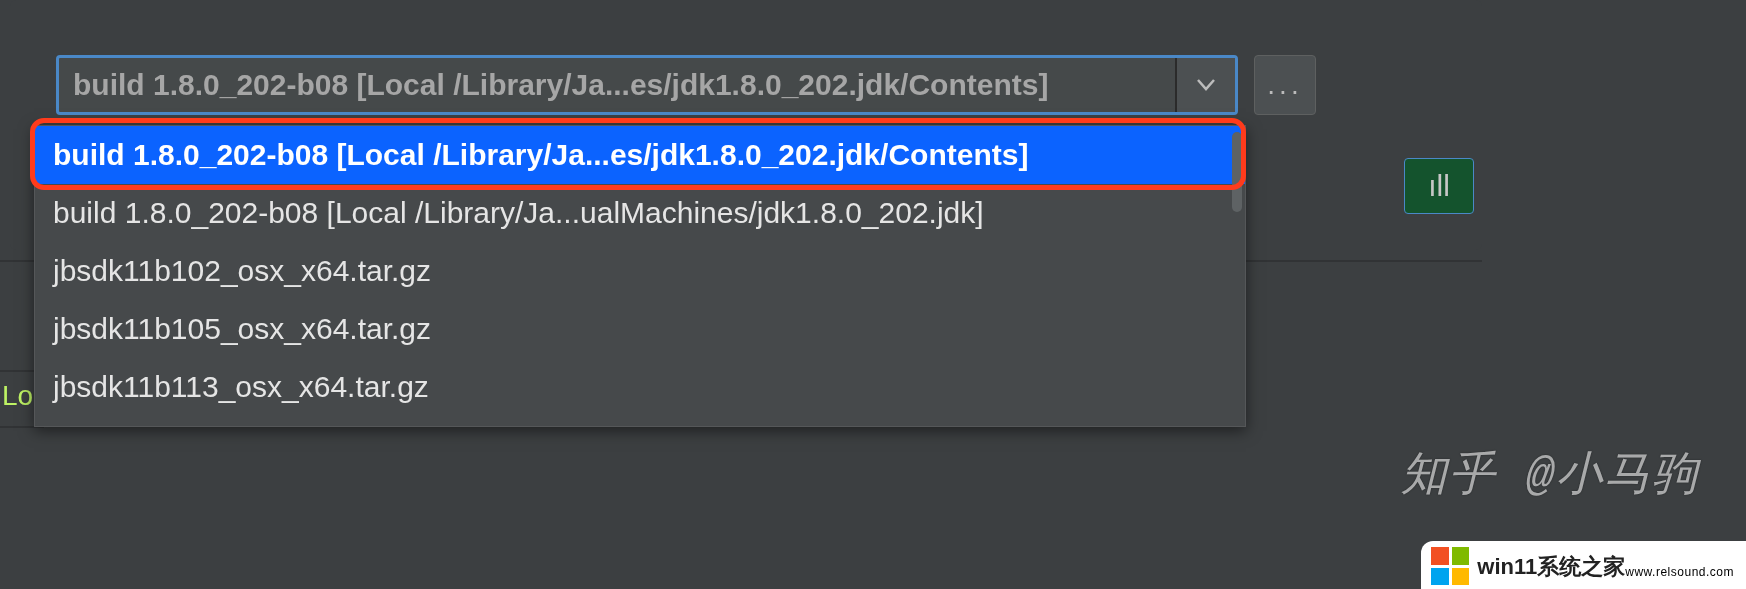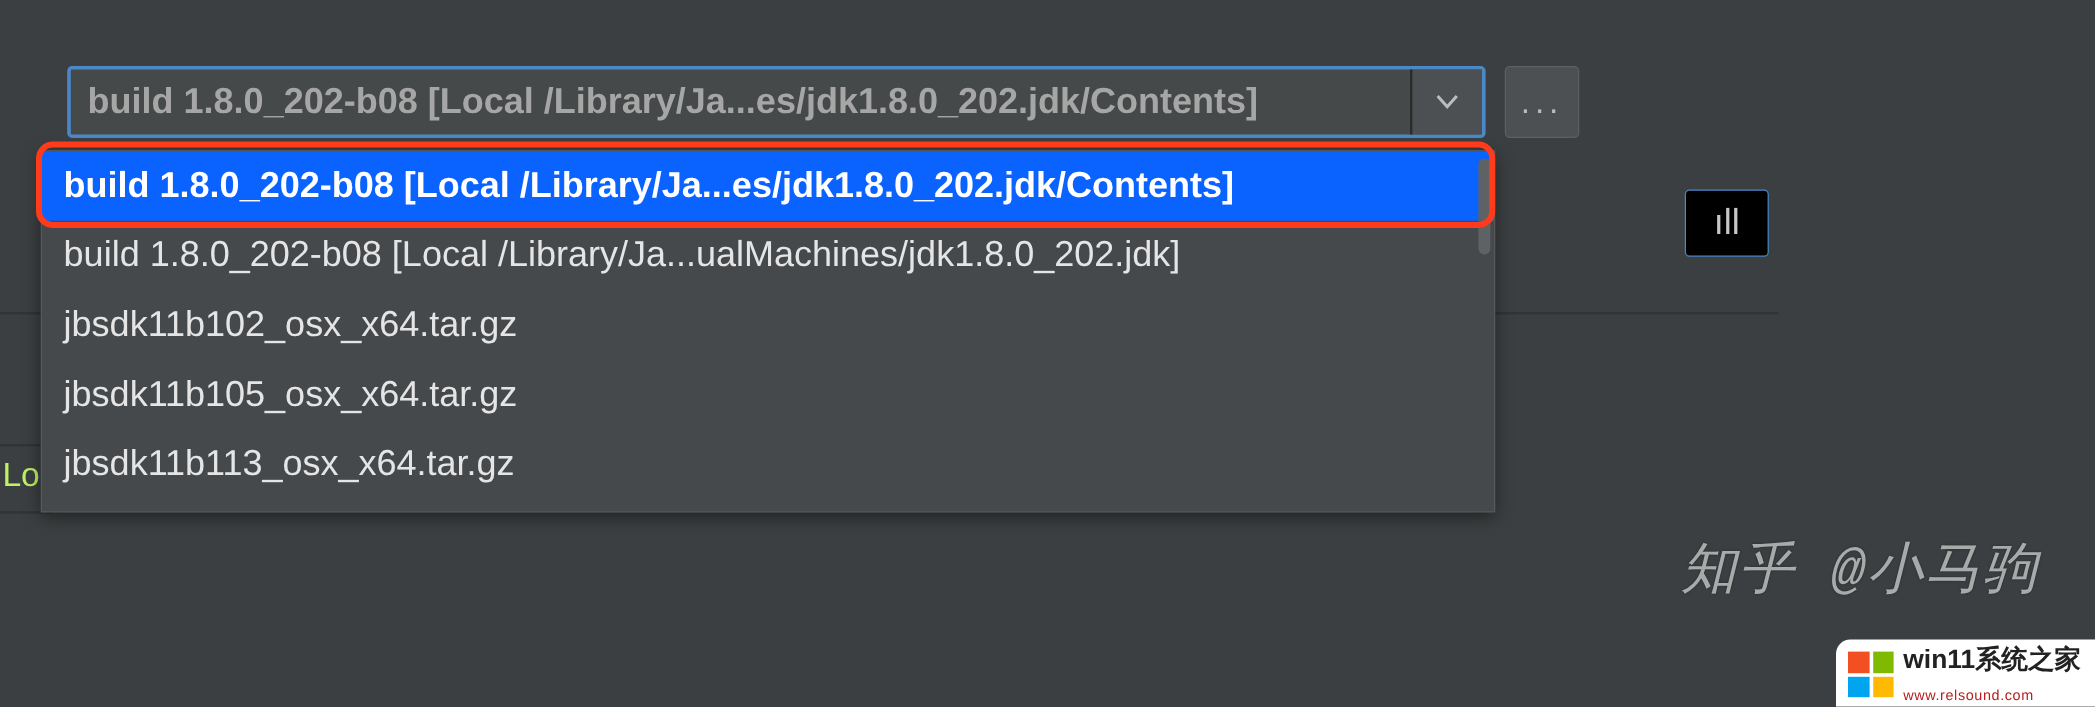--- a/index.html
+++ b/index.html
@@ -81,21 +81,21 @@
     font-size: 28px;
     letter-spacing: 4px;
     box-sizing: border-box;
   }
   .all-btn {
     position: absolute;
     top: 158px;
     right: 8px;
     width: 70px;
     height: 56px;
-    background: #000000;
+    background: #14532d;
     border: 1px solid #4a88c7;
     border-radius: 4px;
     color: #c7c7c7;
     display: flex;
     align-items: center;
     justify-content: center;
     font-size: 30px;
     padding: 16px 12px;
     box-sizing: border-box;
   }
@@ -197,23 +197,23 @@
     display: grid;
     grid-template-columns: 1fr 1fr;
     grid-template-rows: 1fr 1fr;
     gap: 3px;
   }
   .win11-logo div { width: 100%; height: 100%; }
   .logo-a { background: #f25022; }
   .logo-b { background: #7fba00; }
   .logo-c { background: #00a4ef; }
   .logo-d { background: #ffb900; }
-  .win11-text-block { display: flex; flex-direction: column; line-height: 1; }
+  .win11-text-block { display: flex; flex-direction: row; line-height: 1; align-items: flex-end; }
   .win11-title { font-size: 22px; font-weight: 700; color: #222; font-family: "Microsoft YaHei", Arial, sans-serif; }
-  .win11-sub { font-size: 12px; color: #b91c1c; margin-top: 12px; letter-spacing: 0.5px; }
+  .win11-sub { font-size: 12px; color: #000000; margin-top: 12px; letter-spacing: 0.5px; }
 </style>
 </head>
 <body>
 
 <div class="panel">
 
   <div class="bg-hr1"></div>
   <div class="bg-hr2"></div>
   <div class="bg-labels">Lo</div>
 

